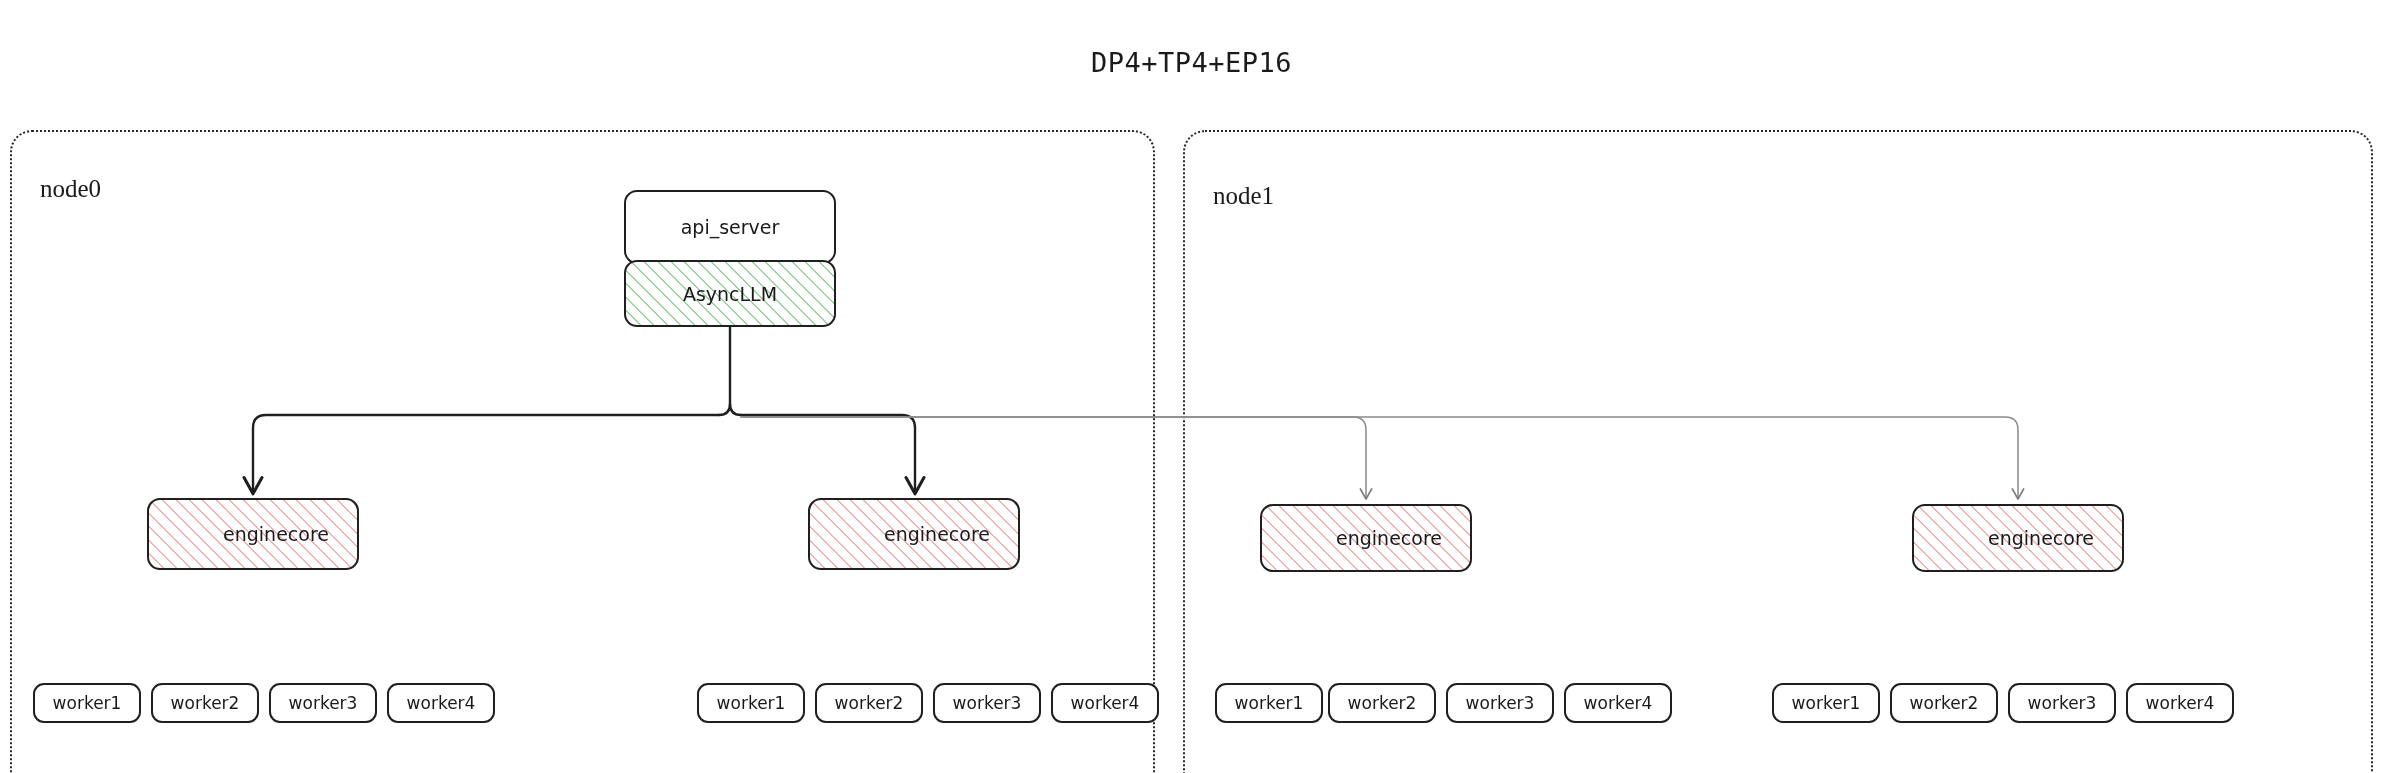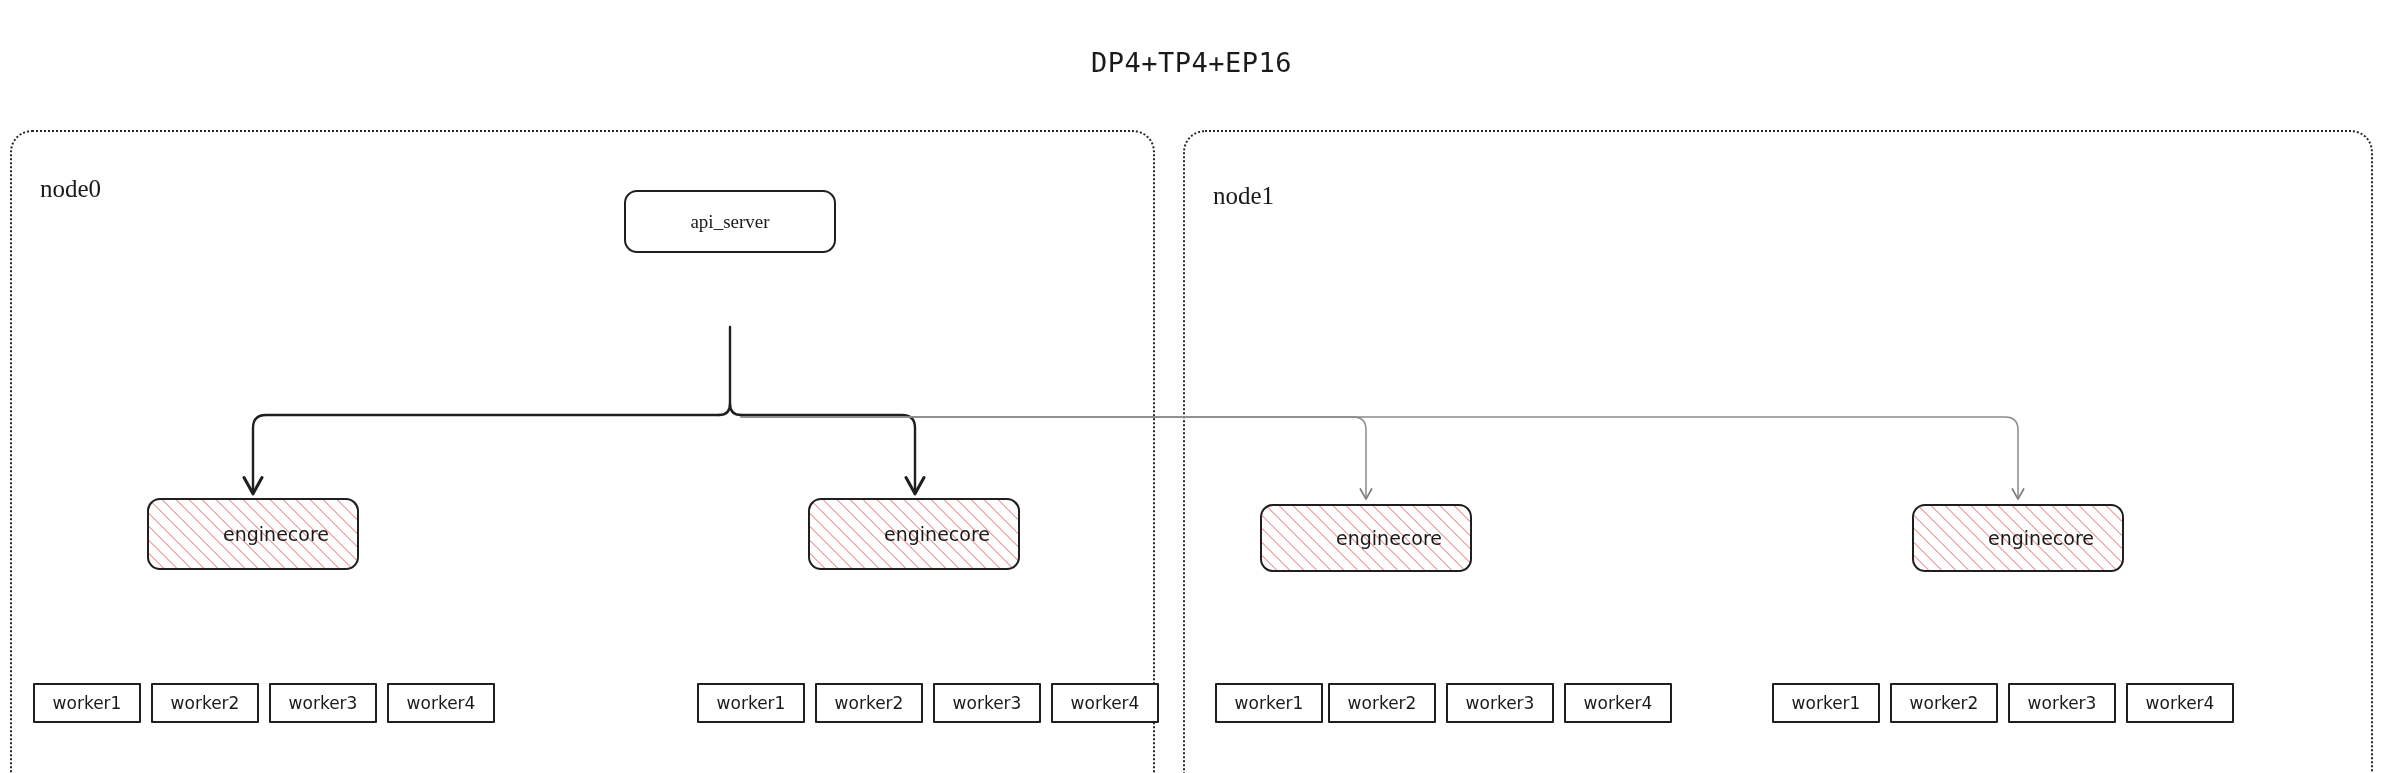--- a/index.html
+++ b/index.html
@@ -89,21 +89,21 @@
       45deg,
       rgba(224, 82, 82, 0.45) 0px,
       rgba(224, 82, 82, 0.45) 1.4px,
       rgba(255, 255, 255, 0) 1.4px,
       rgba(255, 255, 255, 0) 9.5px
     );
     padding-left: 46px;
   }
 
   .box-worker {
-    border-radius: 1px;
+    border-radius: 11px;
     border-width: 2px;
     font-size: 17px;
   }
 
   
   #connectors {
     position: absolute;
     left: 0;
     top: 0;
     width: 2383px;
@@ -137,22 +137,25 @@
     <path d="M 741 373 L 902 373 Q 915 373 915 386 L 915 450" fill="none" stroke="#1f1f1f" stroke-width="2.4" stroke-linecap="round" stroke-linejoin="round" marker-end="url(#arrow-strong)"></path>
 
     <path d="M 741 375 L 1353 375 Q 1366 375 1366 388 L 1366 456" fill="none" stroke="#8a8a8a" stroke-width="1.5" stroke-linecap="round" stroke-linejoin="round" marker-end="url(#arrow-light)"></path>
 
     <path d="M 741 375 L 2005 375 Q 2018 375 2018 388 L 2018 456" fill="none" stroke="#8a8a8a" stroke-width="1.5" stroke-linecap="round" stroke-linejoin="round" marker-end="url(#arrow-light)"></path>
   </svg>
 
   <div class="node-container" style="left:10px; top:88px; width:1145px; height:674px;"></div>
   <div class="node-label" style="left:40px; top:133px;">node0</div>
 
-  <div class="box box-api" style="left:624px; top:148px; width:212px; height:63px;font-family:Liberation Serif, serif;">
+  <div class="box box-api" style="left:624px; top:148px; width:212px; height:74px;">
     <span>api_server</span>
+  </div>
+  <div class="box box-async" style="left:624px; top:218px; width:212px; height:67px;">
+    <span>AsyncLLM</span>
   </div>
 
   <div class="box box-engine" style="left:147px; top:456px; width:212px; height:72px;">
     <span>enginecore</span>
   </div>
   <div class="box box-engine" style="left:808px; top:456px; width:212px; height:72px;">
     <span>enginecore</span>
   </div>
 
   <div class="box box-worker" style="left:33px; top:641px; width:108px; height:40px;">

